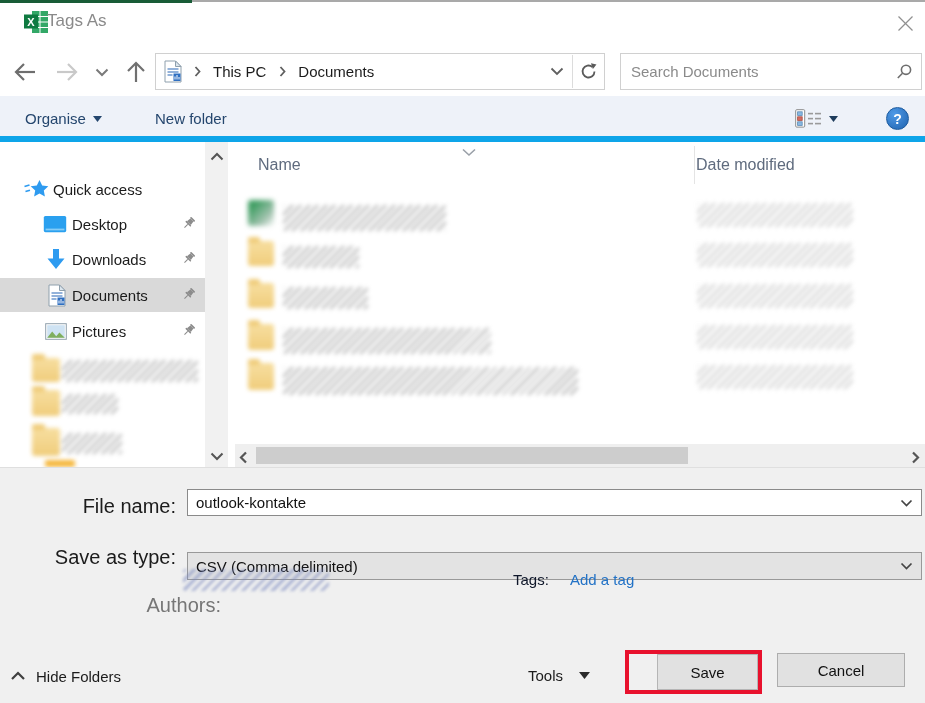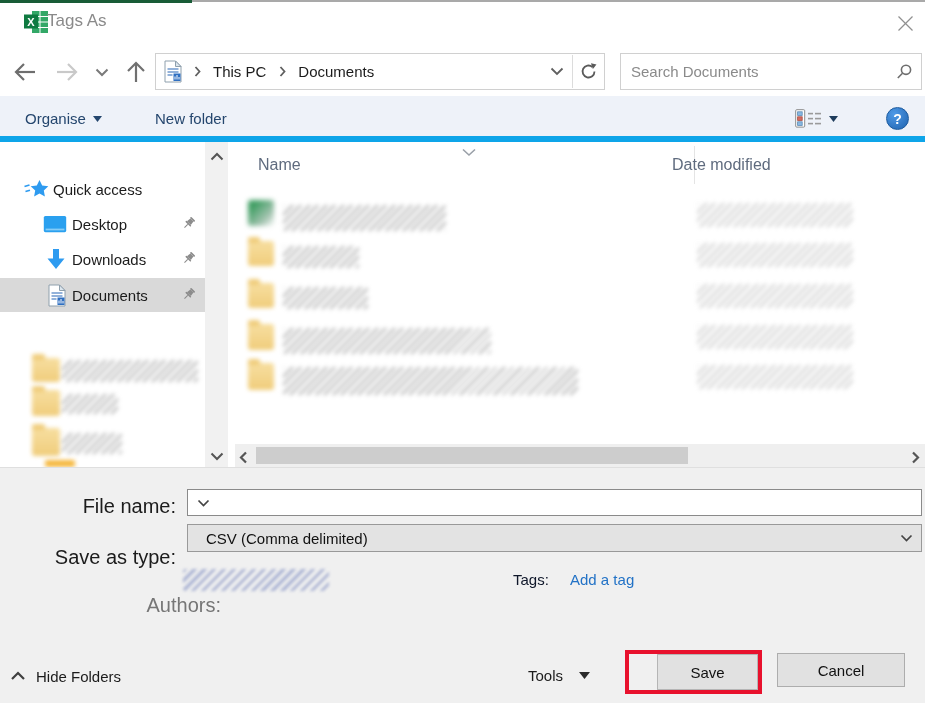--- a/index.html
+++ b/index.html
@@ -46,21 +46,21 @@
   .blur-folder{background:linear-gradient(180deg,#f6dc9b 15%,#f0cd7c);border-radius:3px;filter:blur(2px);}
   .blur-folder::before{content:"";position:absolute;left:0;top:-4px;width:45%;height:6px;background:#f0cd7c;border-radius:2px 2px 0 0;}
   .blur-excel{background:linear-gradient(135deg,#3f9e63 20%,#a5c4b1 70%,#ffffff);border-radius:3px;filter:blur(2.4px);}
   .h-scroll{left:235px;top:444px;width:690px;height:23px;background:#efefef;}
   .h-thumb{left:256px;top:447px;width:432px;height:17px;background:#cdcdcd;cursor:pointer;}
   
   .bottom-panel{left:0;top:467px;width:925px;height:236px;background:#f0f0f0;border-top:1px solid #dfdfdf;box-sizing:border-box;}
   .field-label{position:absolute;left:0;width:176px;text-align:right;font-size:20px;color:#1b1b1b;}
   .fname-input{left:187px;top:489px;width:735px;height:27px;background:#fff;border:1px solid #8a8a8a;box-sizing:border-box;display:flex;align-items:center;}
   .fname-input input{flex:1;border:none;outline:none;background:transparent;font-family:"Liberation Sans",sans-serif;font-size:15px;color:#111;padding:0 4px 0 8px;}
-  .combo{left:187px;top:524px;width:735px;height:28px;background:#e3e3e3;border:1px solid #999;box-sizing:border-box;display:flex;align-items:center;cursor:pointer;padding-left:10px;}
+  .combo{left:187px;top:552px;width:735px;height:28px;background:#e3e3e3;border:1px solid #999;box-sizing:border-box;display:flex;align-items:center;cursor:pointer;}
   .combo .val{flex:1;padding-left:8px;font-size:15px;color:#111;}
   .chev-slot{width:30px;display:flex;align-items:center;justify-content:center;}
   .link{color:#2272c6;cursor:pointer;}
   .btn{position:absolute;background:#e1e1e1;border:1px solid #adadad;box-sizing:border-box;display:flex;align-items:center;justify-content:center;font-size:15px;color:#111;cursor:pointer;}
   .save-annot{left:625px;top:650px;width:137px;height:44px;border:4px solid #e8112d;box-sizing:border-box;padding-left:28px;}
   .save-inner{width:100%;height:100%;background:#e1e1e1;box-shadow:inset 0 0 0 1px #b5b5b5;display:flex;align-items:center;justify-content:center;font-size:15px;color:#111;cursor:pointer;}
 </style>
 </head>
 <body>
 
@@ -287,20 +287,40 @@
           <g fill="#8c8c8c" transform="rotate(45 7 7)">
         <rect x="4.2" y="0.8" width="5.6" height="1.6" rx="0.8"></rect>
             <path d="M5 2.5 h4 l0.6 4 h-5.2 Z"></path>
         <rect x="3.6" y="6.5" width="6.8" height="1.4" rx="0.7"></rect>
             <rect x="6.5" y="7.9" width="1" height="4.6" rx="0.5"></rect>
           </g>
         </svg>
     </span>
   </div>
 
+  <div class="srow" style="top:314px;">
+    <span class="icon-slot" style="left:44px;top:8px;width:23px;height:18px;">
+      <svg width="22" height="17" viewBox="0 0 22 17">
+        <rect x="0.7" y="0.7" width="20.6" height="15.6" fill="#ffffff" stroke="#90a0ac"></rect>
+        <rect x="2.2" y="2.2" width="17.6" height="12.6" fill="#cfe3f3"></rect>
+        <path d="M2.2 14.8 l5-6.2 4 4.6 3.2-3.6 5.4 5.2 Z" fill="#7fae5d"></path>
+      </svg>
+    </span>
+    <span class="lbl" style="margin-left:72px;">Pictures</span>
+    <span class="pin">
+      <svg width="15" height="15" viewBox="0 0 14 14">
+          <g fill="#8c8c8c" transform="rotate(45 7 7)">
+        <rect x="4.2" y="0.8" width="5.6" height="1.6" rx="0.8"></rect>
+            <path d="M5 2.5 h4 l0.6 4 h-5.2 Z"></path>
+        <rect x="3.6" y="6.5" width="6.8" height="1.4" rx="0.7"></rect>
+            <rect x="6.5" y="7.9" width="1" height="4.6" rx="0.5"></rect>
+          </g>
+        </svg>
+    </span>
+  </div>
 
   <div class="abs blur-folder" style="left:32px;top:358px;width:28px;height:24px;"></div>
   <div class="abs stripes" style="left:62px;top:360px;width:136px;height:22px;"></div>
   <div class="abs blur-folder" style="left:32px;top:390px;width:28px;height:26px;"></div>
   <div class="abs stripes" style="left:62px;top:394px;width:56px;height:20px;"></div>
   <div class="abs blur-folder" style="left:32px;top:428px;width:28px;height:28px;"></div>
   <div class="abs stripes" style="left:62px;top:433px;width:60px;height:21px;"></div>
   <div class="abs" style="left:45px;top:460px;width:30px;height:7px;background:#f5b73d;filter:blur(2px);border-radius:2px;"></div>
 
   <div class="abs v-scroll"></div>
@@ -315,21 +335,21 @@
       </svg>
   </div>
 
   <div class="abs" style="left:461px;top:143px;">
     <svg width="16" height="9" viewBox="0 0 16 9">
         <polyline points="2,1.5 8,7 14,1.5" fill="none" stroke="#9aa0a8" stroke-width="1.6"></polyline>
       </svg>
   </div>
   <span class="col-head" style="left:258px;">Name</span>
   <div class="abs col-div"></div>
-  <span class="col-head" style="left:672px;">Date modified</span>
+  <span class="col-head" style="left:696px;">Date modified</span>
 
   <div>
     <div class="abs blur-excel" style="left:248px;top:200px;width:26px;height:26px;"></div>
     <div class="abs stripes" style="left:283px;top:205px;width:163px;height:26px;"></div>
     <div class="abs stripes light" style="left:697px;top:203px;width:156px;height:24px;"></div>
   </div>
   <div>
     <div class="abs blur-folder" style="left:248px;top:241px;width:26px;height:25px;"></div>
     <div class="abs stripes" style="left:283px;top:246px;width:76px;height:22px;"></div>
     <div class="abs stripes light" style="left:697px;top:243px;width:156px;height:24px;"></div>
@@ -360,20 +380,21 @@
   <div class="abs" style="left:911px;top:450px;cursor:pointer;">
     <svg width="9" height="13" viewBox="0 0 9 13">
         <polyline points="2,1.5 7,6.5 2,11.5" fill="none" stroke="#555" stroke-width="2.2"></polyline>
       </svg>
   </div>
 
   <div class="abs bottom-panel"></div>
 
   <span class="field-label" style="top:495px;">File name:</span>
   <div class="abs fname-input">
+    <input type="text" value="outlook-kontakte" style="">
     <span class="chev-slot">
       <svg width="13" height="8" viewBox="0 0 13 8">
           <polyline points="1.5,1.5 6.5,6.5 11.5,1.5" fill="none" stroke="#444" stroke-width="1.7"></polyline>
         </svg>
     </span>
   </div>
 
   <span class="field-label" style="top:546px;">Save as type:</span>
   <div class="abs combo">
     <span class="val">CSV (Comma delimited)</span>

